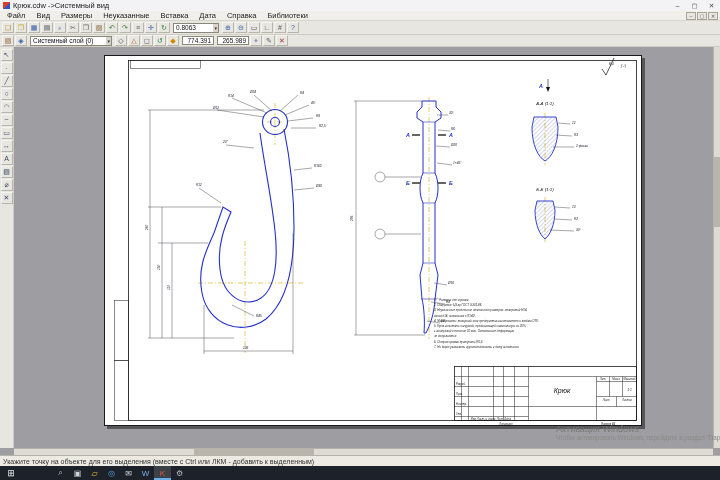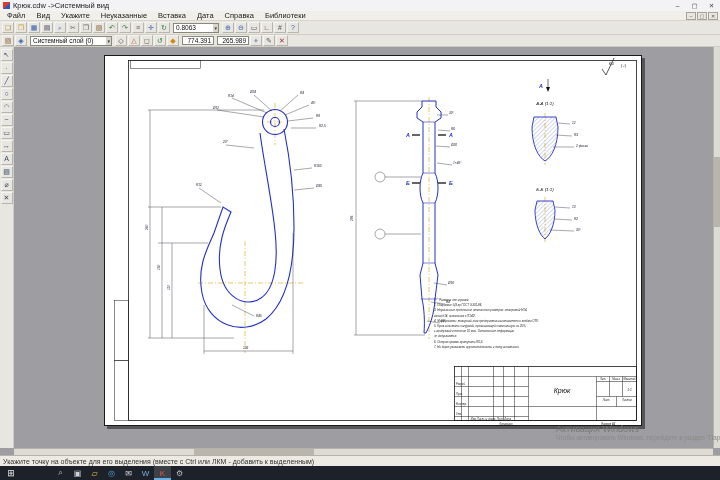--- a/index.html
+++ b/index.html
@@ -81,21 +81,21 @@
       <span class="winbtn">‒</span>
       <span class="winbtn">▢</span>
       <span class="winbtn">✕</span>
     </div>
   </div>
 
   <div class="menubar">
     <div id="menu-items" class="icon-strip">
         <span class="menu-item">Файл</span>
         <span class="menu-item">Вид</span>
-        <span class="menu-item">Укажите</span>
+        <span class="menu-item">Размеры</span>
         <span class="menu-item">Неуказанные</span>
         <span class="menu-item">Вставка</span>
         <span class="menu-item">Дата</span>
         <span class="menu-item">Справка</span>
         <span class="menu-item">Библиотеки</span>
       </div>
     <div class="mdi-btns">
       <span class="mdi-btn">‒</span>
       <span class="mdi-btn">▢</span>
       <span class="mdi-btn">✕</span>

